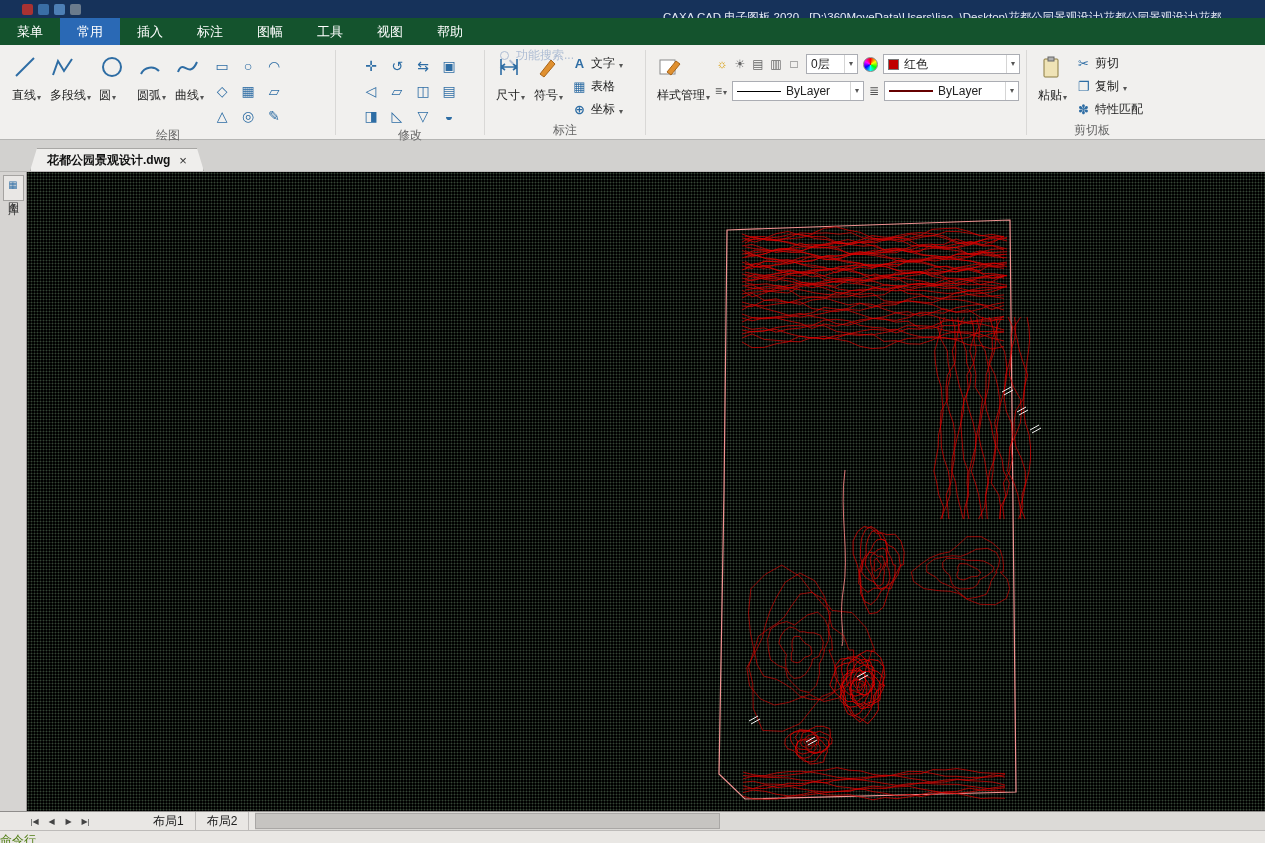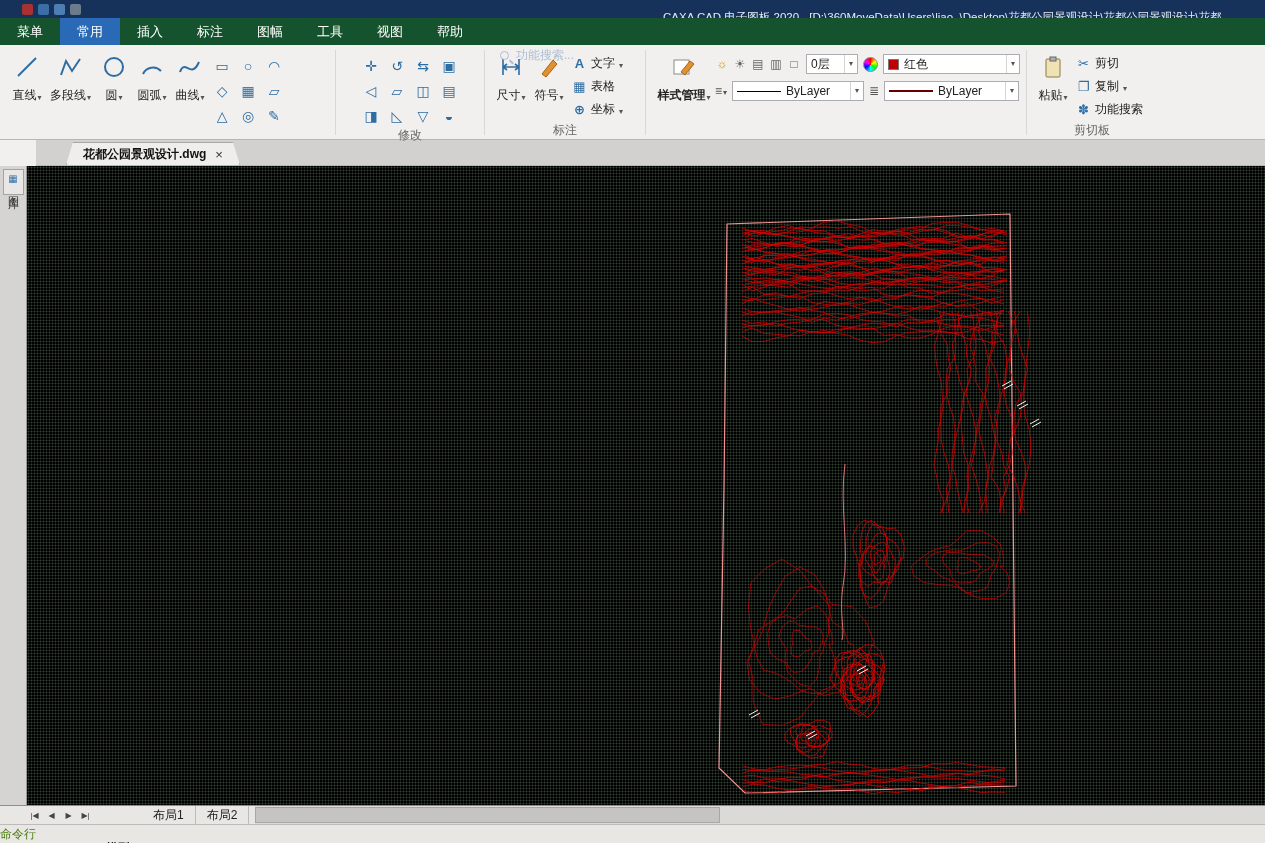--- a/index.html
+++ b/index.html
@@ -27,21 +27,21 @@
   .mag{width:9px;height:9px;border:1.5px solid #aebdd4;border-radius:50%;position:relative;display:inline-block;}
   .mag::after{content:"";position:absolute;width:5px;height:1.5px;background:#aebdd4;
               transform:rotate(45deg);left:8px;top:9px;}
 
   
   .ribbon{height:95px;background:#f1f0ee;border-bottom:1px solid #b5b5b3;display:flex;padding:1px 2px 0 2px;}
   .rgroup{display:flex;flex-direction:column;}
   .rbody{flex:1;display:flex;align-items:flex-start;padding:3px 6px 0 6px;}
   .rlabel{height:16px;text-align:center;color:#666;font-size:12px;line-height:14px;}
   .sep{width:1px;background:#d9d8d6;margin:4px 1px;}
-  .rb-large{display:flex;flex-direction:column;align-items:center;padding:5px 4px 0 4px;min-width:38px;cursor:default;}
+  .rb-large{display:flex;flex-direction:column;align-items:flex-start;padding:5px 4px 0 4px;min-width:38px;cursor:default;}
   .rb-large svg{display:block;}
   .rb-large .lbl{margin-top:7px;font-size:12px;color:#222;white-space:nowrap;display:flex;align-items:center;gap:1px;}
   .caret::after{content:"▾";font-size:8px;color:#555;line-height:1;}
   .igrid{display:grid;margin-top:4px;}
   .igrid.g3{grid-template-columns:repeat(3,26px);grid-auto-rows:25px;}
   .igrid.g4{grid-template-columns:repeat(4,26px);grid-auto-rows:25px;}
   .gi{display:flex;align-items:center;justify-content:center;font-size:14px;color:#2e6da4;cursor:default;}
   .stack{display:flex;flex-direction:column;margin-top:3px;}
   .srow{height:23px;display:flex;align-items:center;gap:4px;padding:0 4px;color:#222;cursor:default;}
   .srow .sicon{color:#2e6da4;font-weight:bold;font-size:13px;width:15px;text-align:center;}
@@ -54,21 +54,21 @@
       padding:0 4px;font-size:12px;color:#222;cursor:default;}
   .dd .caret{margin-left:auto;border-left:1px solid #d5d5d5;padding-left:4px;height:100%;display:flex;align-items:center;}
   .chip{width:11px;height:11px;background:#c00000;border:1px solid #777;margin-right:5px;}
   .lt-line{width:44px;border-top:1px solid #000;margin-right:5px;}
   .lw-line{width:44px;border-top:2px solid #600;margin-right:5px;}
   .colorwheel{width:15px;height:15px;border-radius:50%;border:1px solid #888;
       background:conic-gradient(#f00,#ff0,#0f0,#0ff,#00f,#f0f,#f00);}
   .ltglyph{color:#555;font-size:12px;display:flex;align-items:center;gap:1px;cursor:default;}
 
   
-  .doctabs{height:26px;background:#d2d1cf;display:flex;align-items:flex-end;padding-left:30px;border-bottom:1px solid #b9b8b6;margin-left:36px;}
+  .doctabs{height:32px;background:#d2d1cf;display:flex;align-items:flex-end;padding-left:30px;border-bottom:1px solid #b9b8b6;}
   .doctab{height:23px;background:#efeeec;border:1px solid #a8a7a5;border-bottom:none;
           clip-path:polygon(7px 0,calc(100% - 7px) 0,100% 100%,0 100%);
           display:flex;align-items:center;padding:0 16px;font-weight:bold;color:#111;gap:9px;cursor:default;}
   .doctab .close{font-weight:normal;color:#333;cursor:pointer;font-size:13px;}
 
   
   .work{height:639px;display:flex;background:#000;}
   .gutter{width:27px;background:#d6d4d2;display:flex;flex-direction:column;align-items:center;border-right:1px solid #9c9a98;}
   .sidetab{margin-top:3px;width:21px;background:#e9e7e5;border:1px solid #a5a3a1;
            display:flex;flex-direction:column;align-items:center;padding:3px 0;gap:3px;color:#333;cursor:pointer;}
@@ -174,20 +174,21 @@
           <span class="gi">○</span>
           <span class="gi">◠</span>
           <span class="gi">◇</span>
           <span class="gi">▦</span>
           <span class="gi">▱</span>
           <span class="gi">△</span>
           <span class="gi">◎</span>
           <span class="gi">✎</span>
         </div>
       </div>
+      <div class="rlabel">绘图</div>
     </div>
 
     <div class="sep"></div>
 
     <div class="rgroup" style="width:146px;">
       <div class="rbody" style="justify-content:center;">
         <div class="igrid g4">
           <span class="gi">✛</span>
           <span class="gi">↺</span>
           <span class="gi">⇆</span>
@@ -244,21 +245,21 @@
           </div>
         </div>
       </div>
       <div class="rlabel">标注</div>
     </div>
 
     <div class="sep"></div>
 
     <div class="rgroup" style="width:378px;">
       <div class="rbody">
-        <div class="rb-large" style="min-width:62px;font-weight:bold;">
+        <div class="rb-large" style="min-width:62px;">
           <svg width="26" height="26" viewBox="0 0 26 26">
             <rect x="3" y="6" width="15" height="14" fill="#fff" stroke="#8a8a8a"></rect>
             <path d="M10,18 L19,7 L23,10 L14,21 Z" fill="#e0902f" stroke="#a8651a" stroke-width="1"></path>
             </svg>
           <span class="lbl">
               <span>样式管理</span>
               <span class="caret"></span>
             </span>
         </div>
         <div class="propcol">
@@ -323,21 +324,21 @@
             <span class="sicon">✂</span>
             <span>剪切</span>
           </div>
           <div class="srow">
             <span class="sicon">❐</span>
             <span>复制</span>
             <span class="caret"></span>
           </div>
           <div class="srow">
             <span class="sicon">✽</span>
-            <span>功能搜索</span>
+            <span>特性匹配</span>
           </div>
         </div>
       </div>
       <div class="rlabel">剪切板</div>
     </div>
   </div>
 
   <div class="doctabs">
     <div class="doctab">
       <span>花都公园景观设计.dwg</span>

